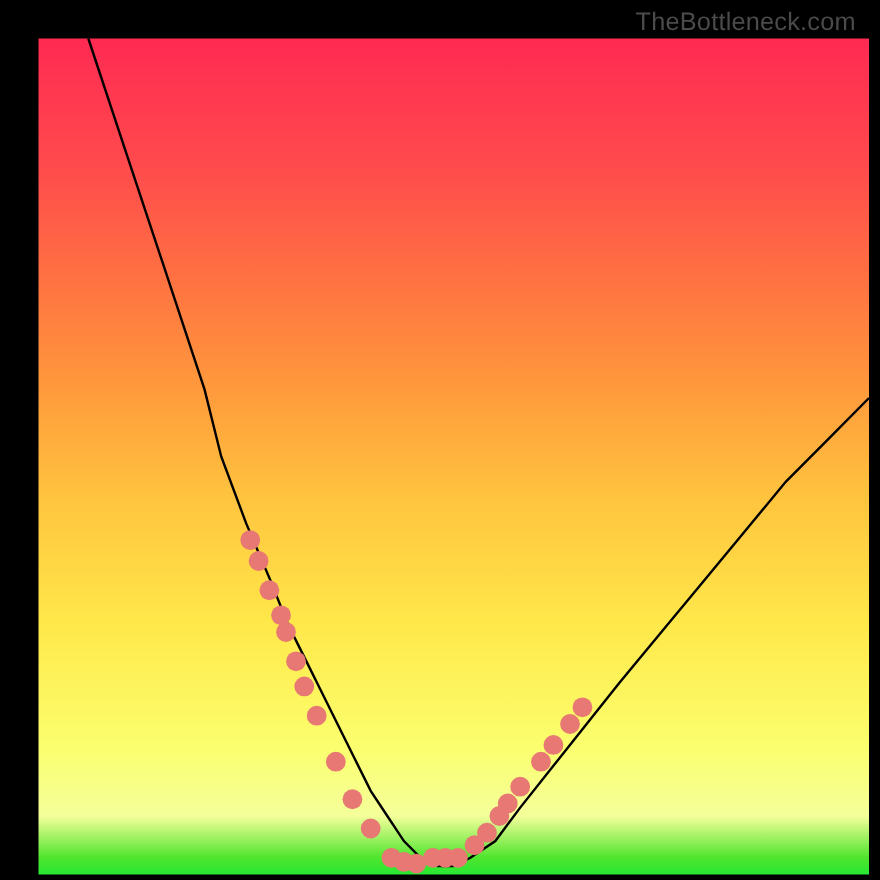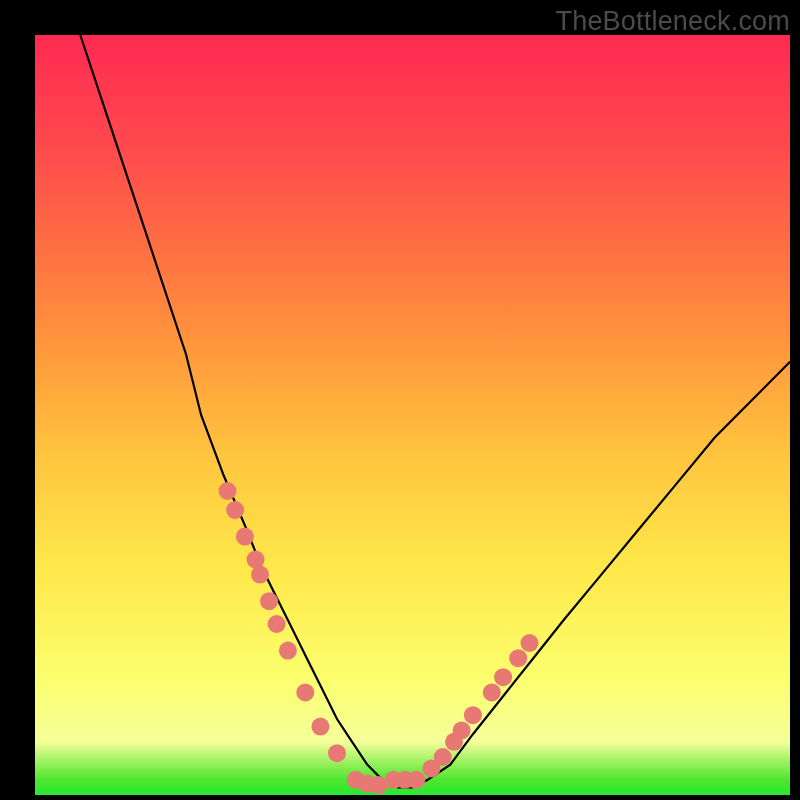--- a/index.html
+++ b/index.html
@@ -42,23 +42,23 @@
     position: absolute;
     left: 35px;
     top: 35px;
     width: 755px;
     height: 760px;
     overflow: visible;
   }
   .watermark {
     position: absolute;
     top: 6px;
-    right: 10px;
+    right: 22px;
     color: #4b4b4b;
-    font-size: 27px;
+    font-size: 23px;
     font-weight: 500;
     letter-spacing: .2px;
   }
 </style>
 </head>
 <body>
 
 <div class="frame">
   <div class="plot-area"></div>
 

